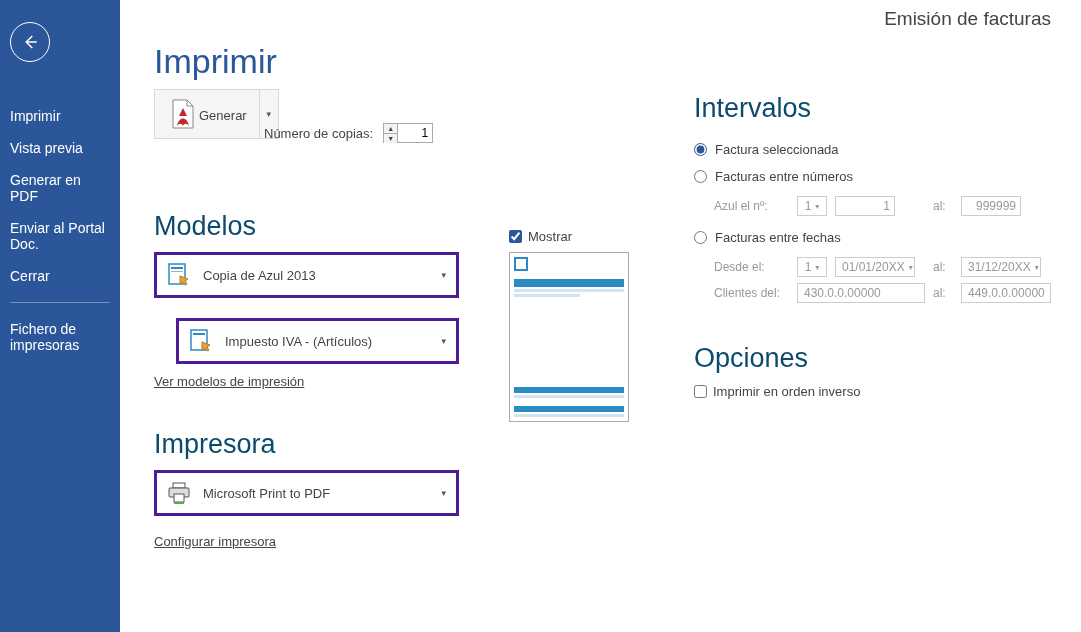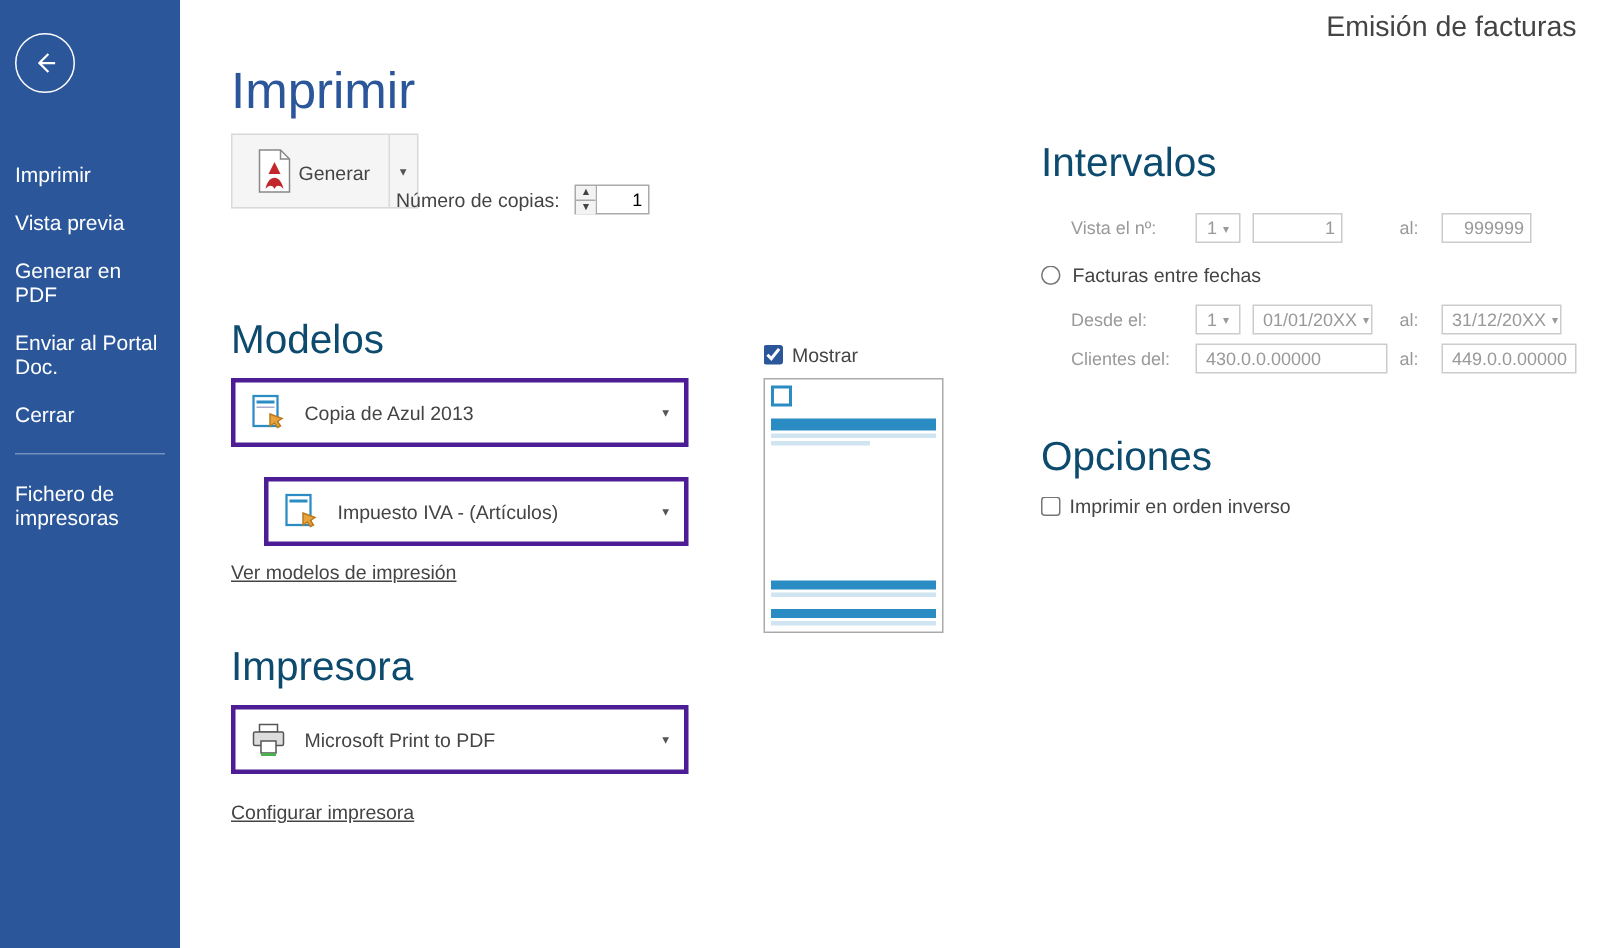--- a/index.html
+++ b/index.html
@@ -289,23 +289,31 @@
           <div class="pv-light"></div>
           <div class="pv-bar" style="height:6px;margin-top:8px;"></div>
           <div class="pv-light"></div>
         </div>
       </div>
     </div>
 
     <div class="col-right">
       <div class="section-h right" style="margin-top:4px;">Intervalos</div>
       <div style="margin-top:18px;">
-
+        <label class="radio-row">
+          <input type="radio" name="iv" checked="" style="">
+          <span>Factura seleccionada</span>
+        </label>
+
+        <label class="radio-row">
+          <input type="radio" name="iv" style="">
+          <span>Facturas entre números</span>
+        </label>
         <div class="sub-grid">
-          <span class="lbl">Vista el nº:</span>
+          <span class="lbl">Azul el nº:</span>
           <div class="mini-combo">1</div>
           <div class="mini-input" style="width:60px">1</div>
           <span class="al">al:</span>
           <div class="mini-input" style="width:60px">999999</div>
         </div>
 
         <label class="radio-row">
           <input type="radio" name="iv" style="">
           <span>Facturas entre fechas</span>
         </label>

